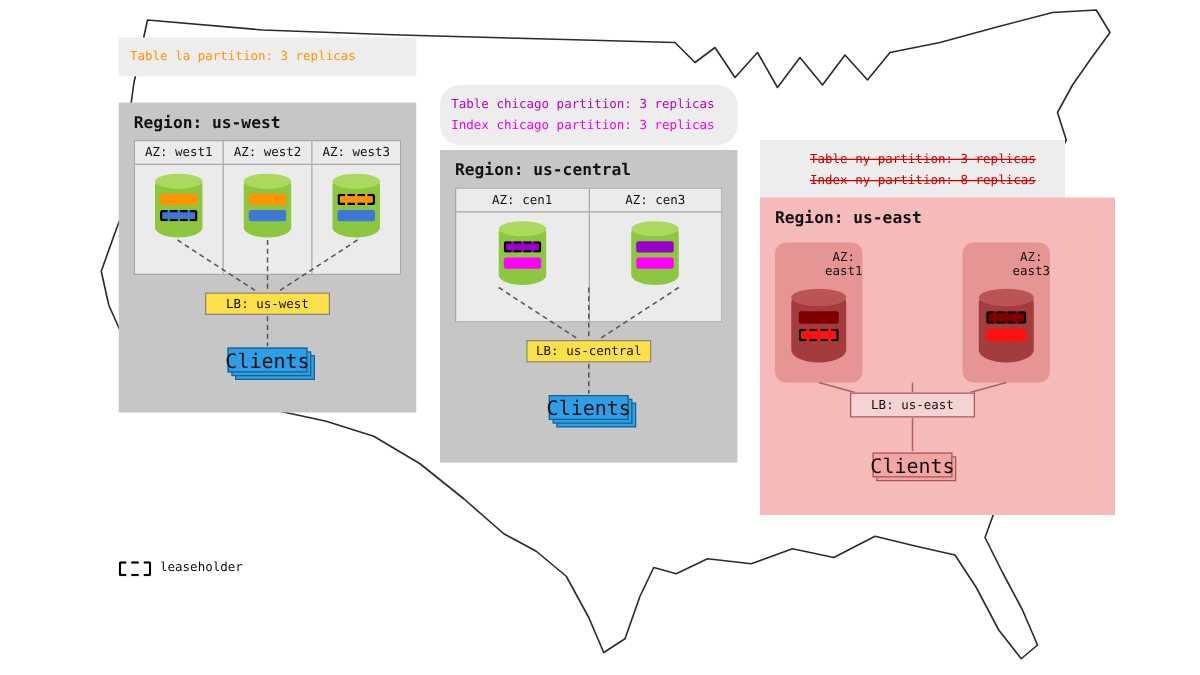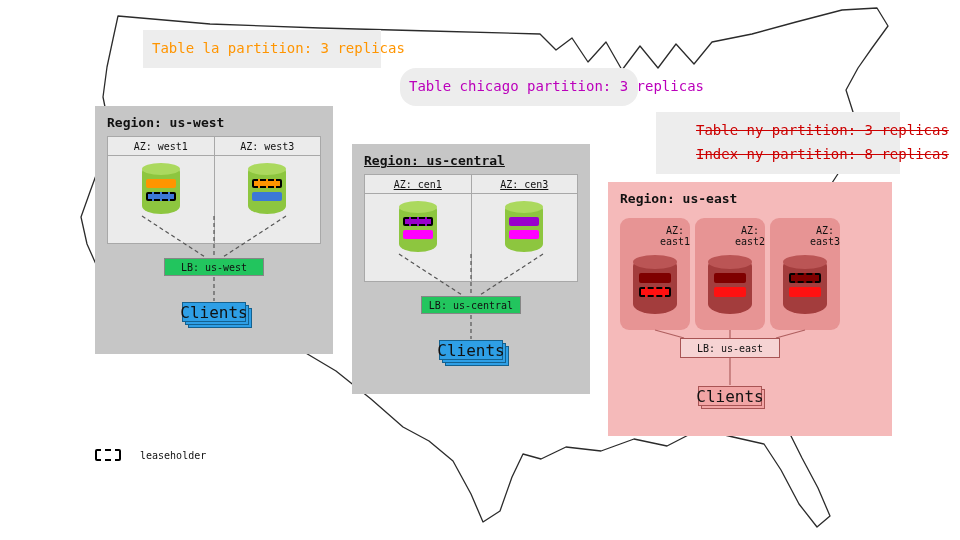--- a/index.html
+++ b/index.html
@@ -4,35 +4,35 @@
 <style>
   html,body { margin:0; padding:0; background:#fff; }
   .stage {
     position:relative; width:960px; height:540px; background:#ffffff;
     overflow:hidden; font-family:"DejaVu Sans Mono","Liberation Mono",monospace;
     color:#111;
   }
   .map-svg { position:absolute; left:0; top:0; }
 
   
-  .ann { position:absolute; background:#ededed; padding:7px 9px; font-size:14px; line-height:1.7;margin-left:48px; }
+  .ann { position:absolute; background:#ededed; padding:7px 9px; font-size:10px; line-height:1.7; }
   .ann div { white-space:nowrap; }
   #ann-west    { left:95px;  top:30px;  width:238px; box-sizing:border-box; }
   #ann-central { left:352px; top:68px;  width:238px; box-sizing:border-box;border-radius:16px; }
   #ann-east    { left:608px; top:112px; width:244px; box-sizing:border-box;padding-left:40px; }
   .t-orange  { color:#ff9500; }
   .t-blue    { color:#3c78d8; }
   .t-purple  { color:#bb00bb; }
   .t-magenta { color:#ee00ee; }
   .struck    { color:#cc0000; text-decoration:line-through; }
 
   
-  .region { position:absolute;margin-top:24px; }
+  .region { position:absolute; }
   #region-west    { left:95px;  top:82px;  width:238px; height:248px; background:#c6c6c6; }
-  #region-central { left:352px; top:120px; width:238px; height:250px; background:#c6c6c6;text-decoration:underline; }
+  #region-central { left:352px; top:120px; width:238px; height:250px; background:#c6c6c6; }
   #region-east    { left:608px; top:158px; width:284px; height:254px; background:#f5baba; }
   .region-title { font-size:13px; font-weight:bold; padding:9px 12px 6px; }
 
   
   .az-grid { margin:0 12px; height:108px; display:flex; background:#ebebeb; border:1px solid #a8a8a8; box-sizing:border-box; }
   .az-col { flex:1; display:flex; flex-direction:column; border-right:1px solid #a8a8a8; }
   .az-col:last-child { border-right:none;justify-content:flex-end; }
   .az-head { font-size:10px; text-align:center; padding:4px 0 3px; border-bottom:1px solid #a8a8a8; }
   .az-body { flex:1; display:flex; justify-content:center; align-items:flex-start; padding-top:8px; }
 
@@ -42,21 +42,21 @@
   .bar { position:absolute; left:4px; width:30px; height:9px; border-radius:2px; box-sizing:border-box; z-index:1; }
   .bar.b1 { top:15px; } .bar.b2 { top:28px; }
   .table-w { background:#ff9500; } .index-w { background:#3c78d8; }
   .table-c { background:#9900cc; } .index-c { background:#ff00ff; }
   .lease { border:2px dashed #000; }
 
   
   .connectors { position:absolute; left:0; top:0; pointer-events:none; }
 
   
-  .lb { position:absolute; width:100px; height:18px; background:#22c55e; border:1px solid #868686;
+  .lb { position:absolute; width:100px; height:18px; background:#fde047; border:1px solid #868686;
         font-size:10px; display:flex; align-items:center; justify-content:center; box-sizing:border-box; }
   #lb-west, #lb-central { left:69px; top:152px; }
   #lb-east { left:72px; top:156px; width:100px; height:20px; background:#f6d3d3; border:1px solid #a85454; }
 
   .clients { position:absolute; width:64px; height:20px; font-size:16px; display:flex; align-items:center;
              justify-content:center; box-sizing:border-box; }
   .clients.blue { background:#2e9fe6; border:1px solid #14618f;
     box-shadow:3px 3px 0 -1px #2e9fe6, 3px 3px 0 0 #14618f, 6px 6px 0 -1px #2e9fe6, 6px 6px 0 0 #14618f; }
   .clients.pink { background:#f2a5a5; border:1px solid #a85454;
     box-shadow:3px 3px 0 -1px #f2a5a5, 3px 3px 0 0 #a85454; }
@@ -67,21 +67,21 @@
   .az-box { position:absolute; width:70px; height:112px; top:36px; background:#e79494; border-radius:9px; }
   #az-east1 { left:12px; } #az-east2 { left:87px; } #az-east3 { left:162px; }
   .az-head-e { font-size:10px; text-align:center; padding-top:7px;padding-left:40px; }
   .cyl-e { position:relative; width:44px; height:58px; background:#a33d3d; border-radius:22px/10px; margin:9px auto 0; }
   .cyl-e::before { content:""; position:absolute; top:-1px; left:0; right:0; height:14px; border-radius:50%; background:#bb5555; }
   .bar-e { position:absolute; left:6px; width:32px; height:10px; border-radius:2px; box-sizing:border-box; z-index:1; }
   .bar-e.b1 { top:17px; } .bar-e.b2 { top:31px; }
   .table-e { background:#7f0000; } .index-e { background:#ff1111; }
 
   
-  #legend { position:absolute; left:95px; top:449px; display:flex; align-items:center; gap:19px; }
+  #legend { position:absolute; left:95px; top:449px; display:flex; gap:7px; }
   .legend-swatch { width:26px; height:12px; border:2px dashed #000; border-radius:2px; box-sizing:border-box; background:#fff; }
   .legend-label { font-size:10px; }
 </style>
 </head>
 <body>
 
 <div class="stage">
 
   <svg class="map-svg" width="960" height="540" viewBox="0 0 960 540">
     <path fill="none" stroke="#2b2b2b" stroke-width="1.3" stroke-linejoin="round" d="M 118 16 L 210 24 L 320 28 L 430 31 L 540 34
@@ -106,20 +106,29 @@
       <div class="az-col">
         <div class="az-head">AZ: west1</div>
         <div class="az-body">
           <div class="cyl">
             <div class="bar b1 table-w"></div>
             <div class="bar b2 index-w lease"></div>
           </div>
         </div>
       </div>
       <div class="az-col">
+        <div class="az-head">AZ: west2</div>
+        <div class="az-body">
+          <div class="cyl">
+            <div class="bar b1 table-w"></div>
+            <div class="bar b2 index-w"></div>
+          </div>
+        </div>
+      </div>
+      <div class="az-col">
         <div class="az-head">AZ: west3</div>
         <div class="az-body">
           <div class="cyl">
             <div class="bar b1 table-w lease"></div>
             <div class="bar b2 index-w"></div>
           </div>
         </div>
       </div>
     </div>
     <svg class="connectors" width="238" height="248">
@@ -129,20 +138,21 @@
         <line x1="191" y1="110" x2="128" y2="151"></line>
         <line x1="119" y1="171" x2="119" y2="195"></line>
       </g>
     </svg>
     <div class="lb" id="lb-west">LB: us-west</div>
     <div class="clients blue" id="clients-west">Clients</div>
   </div>
 
   <div class="ann" id="ann-central">
     <div class="t-purple">Table chicago partition: 3 replicas</div>
+    <div class="t-magenta">Index chicago partition: 3 replicas</div>
   </div>
 
   <div class="region" id="region-central">
     <div class="region-title">Region: us-central</div>
     <div class="az-grid">
       <div class="az-col">
         <div class="az-head">AZ: cen1</div>
         <div class="az-body">
           <div class="cyl">
             <div class="bar b1 table-c lease"></div>
@@ -180,27 +190,20 @@
   <div class="region" id="region-east">
     <div class="region-title">Region: us-east</div>
 
     <div class="az-box" id="az-east1">
       <div class="az-head-e">AZ: east1</div>
       <div class="cyl-e">
         <div class="bar-e b1 table-e"></div>
         <div class="bar-e b2 index-e lease"></div>
       </div>
     </div>
-    <div class="az-box" id="az-east2">
-      <div class="az-head-e">AZ: east2</div>
-      <div class="cyl-e">
-        <div class="bar-e b1 table-e"></div>
-        <div class="bar-e b2 index-e"></div>
-      </div>
-    </div>
     <div class="az-box" id="az-east3">
       <div class="az-head-e">AZ: east3</div>
       <div class="cyl-e">
         <div class="bar-e b1 table-e lease"></div>
         <div class="bar-e b2 index-e"></div>
       </div>
     </div>
 
     <svg class="connectors" width="244" height="254">
       <g stroke="#b06060" stroke-width="1.2">

